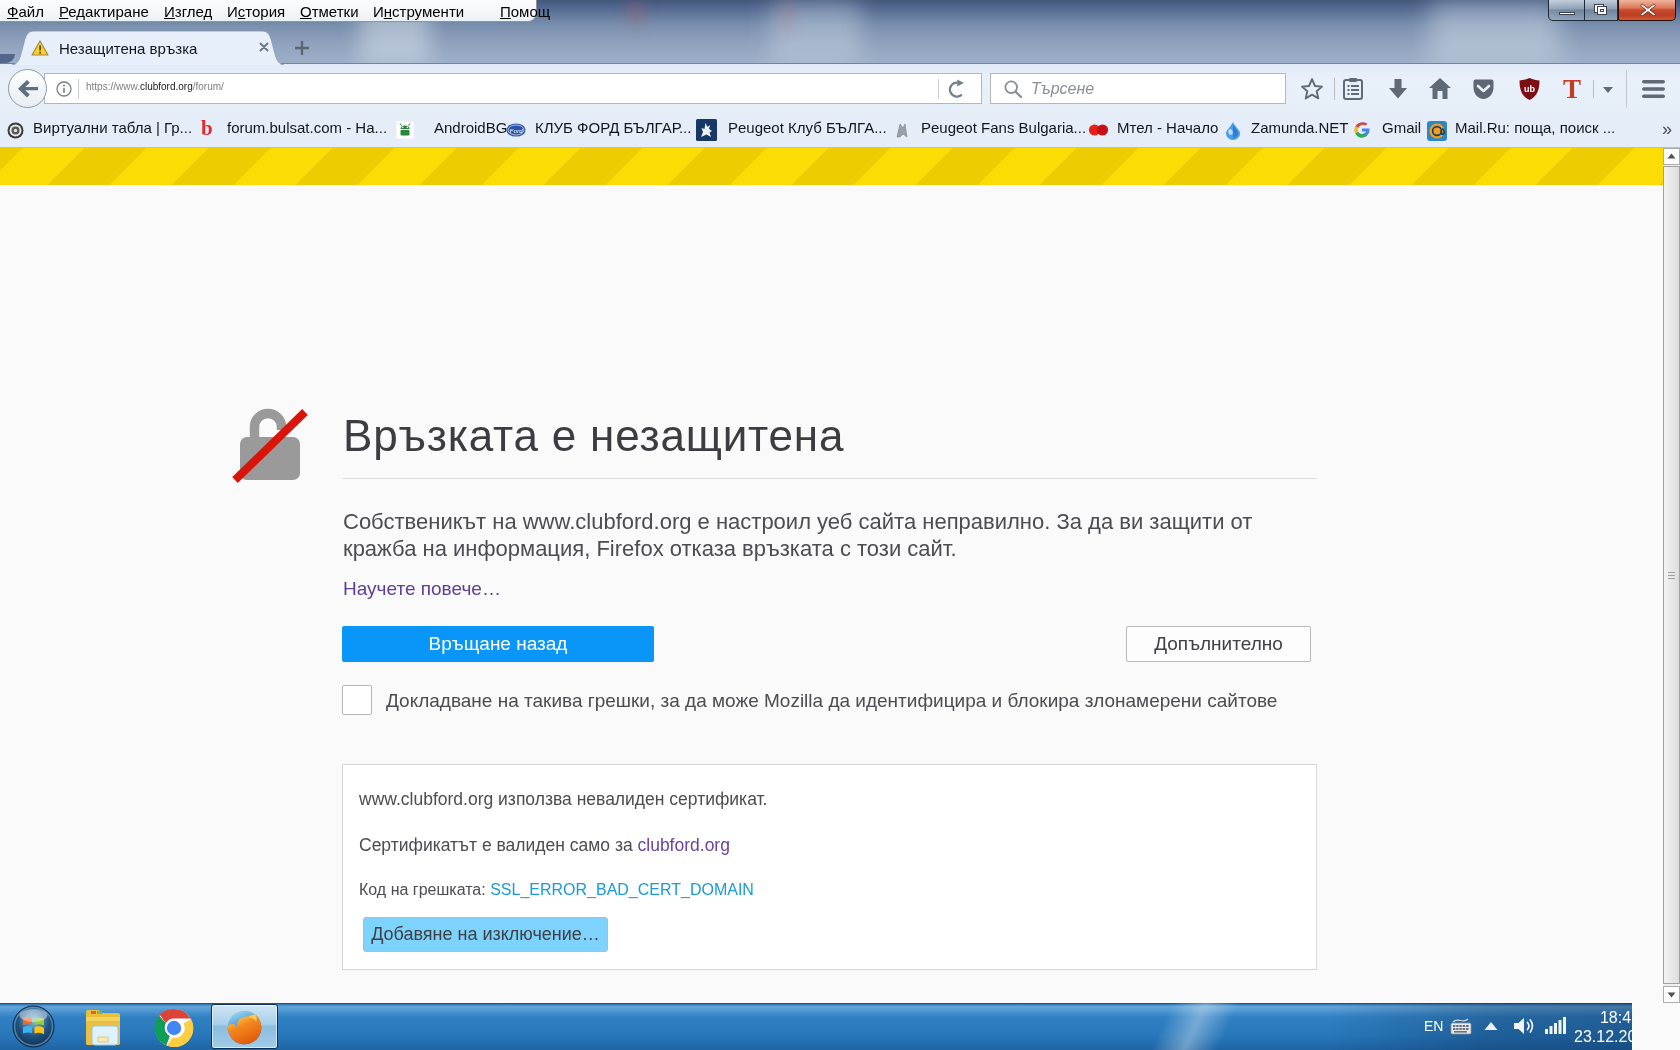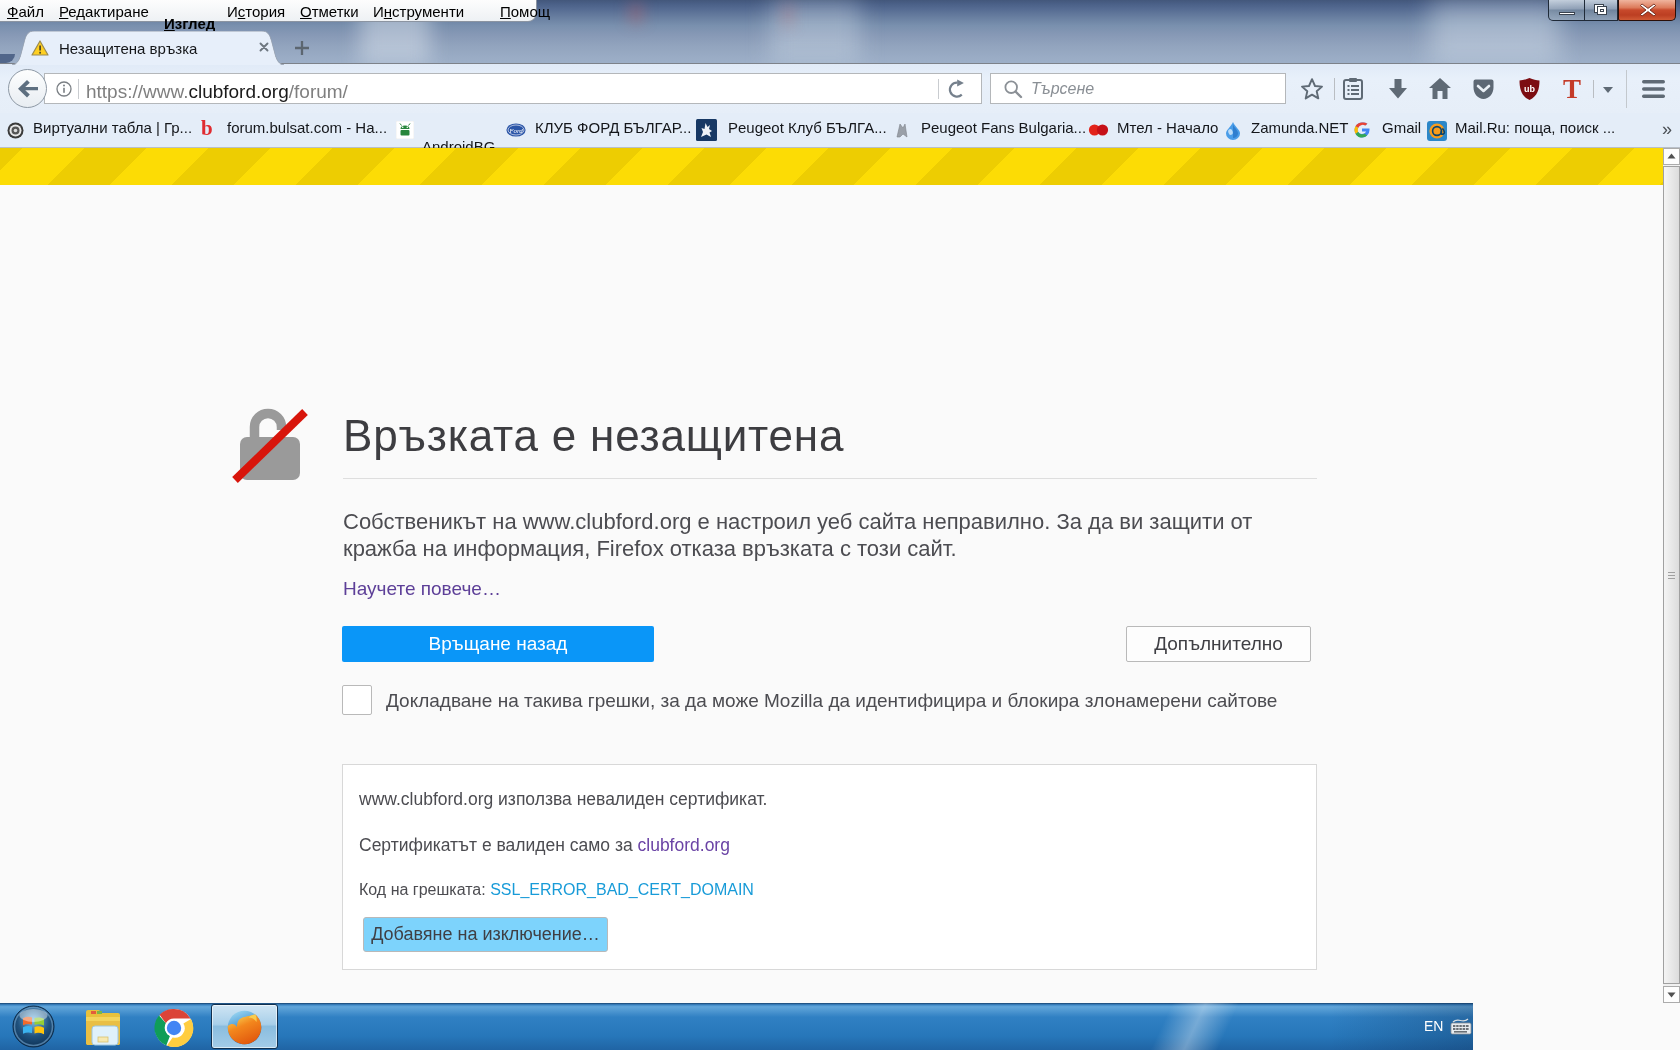--- a/index.html
+++ b/index.html
@@ -17,21 +17,21 @@
   <div class="abs" style="left:1430px;top:0;width:130px;height:64px;background:rgba(222,232,242,0.4);filter:blur(12px);"></div>
   <div class="abs" style="left:628px;top:2px;width:16px;height:22px;background:rgba(200,85,85,0.28);filter:blur(7px);"></div>
   <div class="abs" style="left:782px;top:2px;width:12px;height:26px;background:rgba(195,95,95,0.22);filter:blur(7px);"></div>
 </div>
 
 <div class="abs" id="menubar" style="left:0;top:0;width:537px;height:22px;background:linear-gradient(180deg,#fdfdfd,#eef1f4);
   border-bottom-right-radius:9px;border-right:1px solid #8b94a1;border-bottom:1px solid #8b94a1;
   font-size:15px;color:#000;">
   <span class="abs" style="left:7px;top:3px;"><u>Ф</u>айл</span>
   <span class="abs" style="left:59px;top:3px;"><u>Р</u>едактиране</span>
-  <span class="abs" style="left:164px;top:15px;font-weight:bold;"><u>И</u>зглед</span>
+  <span class="abs" style="left:164px;top:3px;"><u>И</u>зглед</span>
   <span class="abs" style="left:227px;top:3px;">И<u>с</u>тория</span>
   <span class="abs" style="left:300px;top:3px;"><u>О</u>тметки</span>
   <span class="abs" style="left:373px;top:3px;">И<u>н</u>струменти</span>
   <span class="abs" style="left:500px;top:3px;"><u>П</u>омощ</span>
 </div>
 
 <div class="abs" id="wincontrols" style="left:1548px;top:0;width:128px;height:21px;">
   <div class="abs" style="left:0;top:0;width:37px;height:21px;border:1px solid #1f2a38;border-top:none;border-bottom-left-radius:5px;
     background:linear-gradient(180deg,rgba(215,225,235,0.85) 0%,rgba(160,175,192,0.75) 45%,rgba(120,140,160,0.7) 50%,rgba(150,168,188,0.8) 100%);">
     <div class="abs" style="left:10px;top:12px;width:16px;height:3px;background:#fff;border:1px solid #39424e;"></div>
@@ -83,21 +83,21 @@
   <path d="M10 1 L12.8 3.8 L8.2 8.1 L21 8.1 L21 11.3 L8.2 11.3 L12.8 15.6 L10 18.4 L1 9.7 Z" fill="#5d6f80"></path>
 </svg>
 
 <svg class="abs" style="left:56px;top:81px;" width="16" height="16" viewBox="0 0 16 16">
   <circle cx="8" cy="8" r="7" fill="none" stroke="#7a7f84" stroke-width="1.3"></circle>
   <rect x="7.2" y="6.8" width="1.6" height="5" fill="#7a7f84"></rect>
   <circle cx="8" cy="4.6" r="1" fill="#7a7f84"></circle>
 </svg>
 <div class="abs" style="left:78px;top:79px;width:1px;height:20px;background:#c9ccd0;"></div>
 
-<div class="abs" style="left:86px;top:81px;font-size:19px;color:#7f7f7f;">https://www.<span style="color:#1a1a1a;">clubford.org</span>/forum/</div>
+<div class="abs" style="left:86px;top:81px;font-size:10px;color:#7f7f7f;">https://www.<span style="color:#1a1a1a;">clubford.org</span>/forum/</div>
 
 <div class="abs" style="left:938px;top:79px;width:1px;height:20px;background:#c9ccd0;"></div>
 <svg class="abs" style="left:947px;top:79px;" width="20" height="20" viewBox="0 0 20 20">
   <path d="M 14.8 15.6 A 7 7 0 1 1 10.5 3.6" fill="none" stroke="#75808c" stroke-width="2.2"></path>
   <path d="M 10.2 0.6 L 16.9 4 L 10.2 7.4 Z" fill="#75808c"></path>
 </svg>
 
 <svg class="abs" style="left:1003px;top:79px;" width="20" height="20" viewBox="0 0 20 20">
   <circle cx="8.2" cy="8.2" r="5.8" fill="none" stroke="#8b9096" stroke-width="1.8"></circle>
   <path d="M12.5 12.5 L18 18" stroke="#8b9096" stroke-width="2.4" stroke-linecap="round"></path>
@@ -156,21 +156,21 @@
   <span class="abs" style="left:227px;top:6px;">forum.bulsat.com - На...</span>
   <svg class="abs" style="left:396px;top:8px;" width="18" height="18" viewBox="0 0 18 18">
     <rect x="0" y="0" width="18" height="18" fill="#fff" stroke="#ddd" stroke-width="0.5"></rect>
     <path d="M4.5 8 a4.5 3.6 0 0 1 9 0 Z" fill="#27863c"></path>
     <line x1="5.5" y1="4.5" x2="4" y2="2.5" stroke="#27863c" stroke-width="1"></line>
     <line x1="12.5" y1="4.5" x2="14" y2="2.5" stroke="#27863c" stroke-width="1"></line>
     <circle cx="6.7" cy="6.3" r="0.8" fill="#fff"></circle>
       <circle cx="11.3" cy="6.3" r="0.8" fill="#fff"></circle>
     <rect x="4.5" y="9" width="9" height="5.5" rx="1" fill="#27863c"></rect>
   </svg>
-  <span class="abs" style="left:422px;top:6px;margin-top:19px;">AndroidBG</span>
+  <span class="abs" style="left:434px;top:6px;">AndroidBG</span>
   <svg class="abs" style="left:506px;top:10px;" width="20" height="14" viewBox="0 0 20 14">
     <ellipse cx="10" cy="7" rx="9.6" ry="6.6" fill="#2a55a8"></ellipse>
     <ellipse cx="10" cy="7" rx="8" ry="5" fill="none" stroke="#cdd6ea" stroke-width="0.8"></ellipse>
     <text x="10" y="9.6" font-size="7" font-style="italic" fill="#fff" text-anchor="middle" font-family="'Liberation Serif',serif">Ford</text>
   </svg>
   <span class="abs" style="left:535px;top:6px;">КЛУБ ФОРД БЪЛГАР...</span>
   <svg class="abs" style="left:696px;top:6px;" width="21" height="22" viewBox="0 0 21 22">
     <rect x="0" y="0" width="21" height="22" rx="1.5" fill="#173864"></rect>
     <path d="M5 18 L7 13 L5.5 9 L8.5 10 L9.5 4 L11.5 8 L14 6 L13 10 L16 12 L13.5 13.5 L15 18 L10.5 15.5 Z" fill="#eef2f7"></path>
   </svg>
@@ -250,21 +250,21 @@
     <div class="abs" style="left:4px;top:408px;width:7px;height:1px;background:#a0a0a0;"></div>
     <div class="abs" style="left:4px;top:411px;width:7px;height:1px;background:#a0a0a0;"></div>
   </div>
   <div class="abs" style="left:0;top:838px;width:17px;height:17px;background:#fdfdfd;border:1px solid #ababab;">
     <svg width="15" height="15" viewBox="0 0 15 15">
         <path d="M7.5 10.5 L11.5 5.5 L3.5 5.5 Z" fill="#505050"></path>
       </svg>
   </div>
 </div>
 
-<div class="abs" id="taskbar" style="left:0;top:1003px;width:1473px;height:47px;
+<div class="abs" id="taskbar" style="left:0;top:1003px;width:1632px;height:47px;
   background:linear-gradient(180deg,#16426e 0%,#3e88c7 4%,#62a6da 8%,#3080c3 30%,#2777ba 70%,#2064a4 100%);overflow:hidden;">
   <div class="abs" style="left:1150px;top:0;width:90px;height:47px;background:linear-gradient(115deg,rgba(255,255,255,0) 20%,rgba(255,255,255,0.35) 50%,rgba(255,255,255,0) 80%);"></div>
   <div class="abs" style="left:1330px;top:0;width:350px;height:47px;background:linear-gradient(90deg,rgba(10,40,80,0) 0%,rgba(10,35,70,0.28) 45%,rgba(10,35,70,0.38) 100%);"></div>
 
   <svg class="abs" style="left:12px;top:2px;" width="43" height="43" viewBox="0 0 43 43">
     <defs>
       <radialGradient id="orbbg" cx="50%" cy="35%" r="70%">
         <stop offset="0%" stop-color="#7ec0ea"></stop>
           <stop offset="55%" stop-color="#20527e"></stop>
           <stop offset="100%" stop-color="#0a2c50"></stop>

